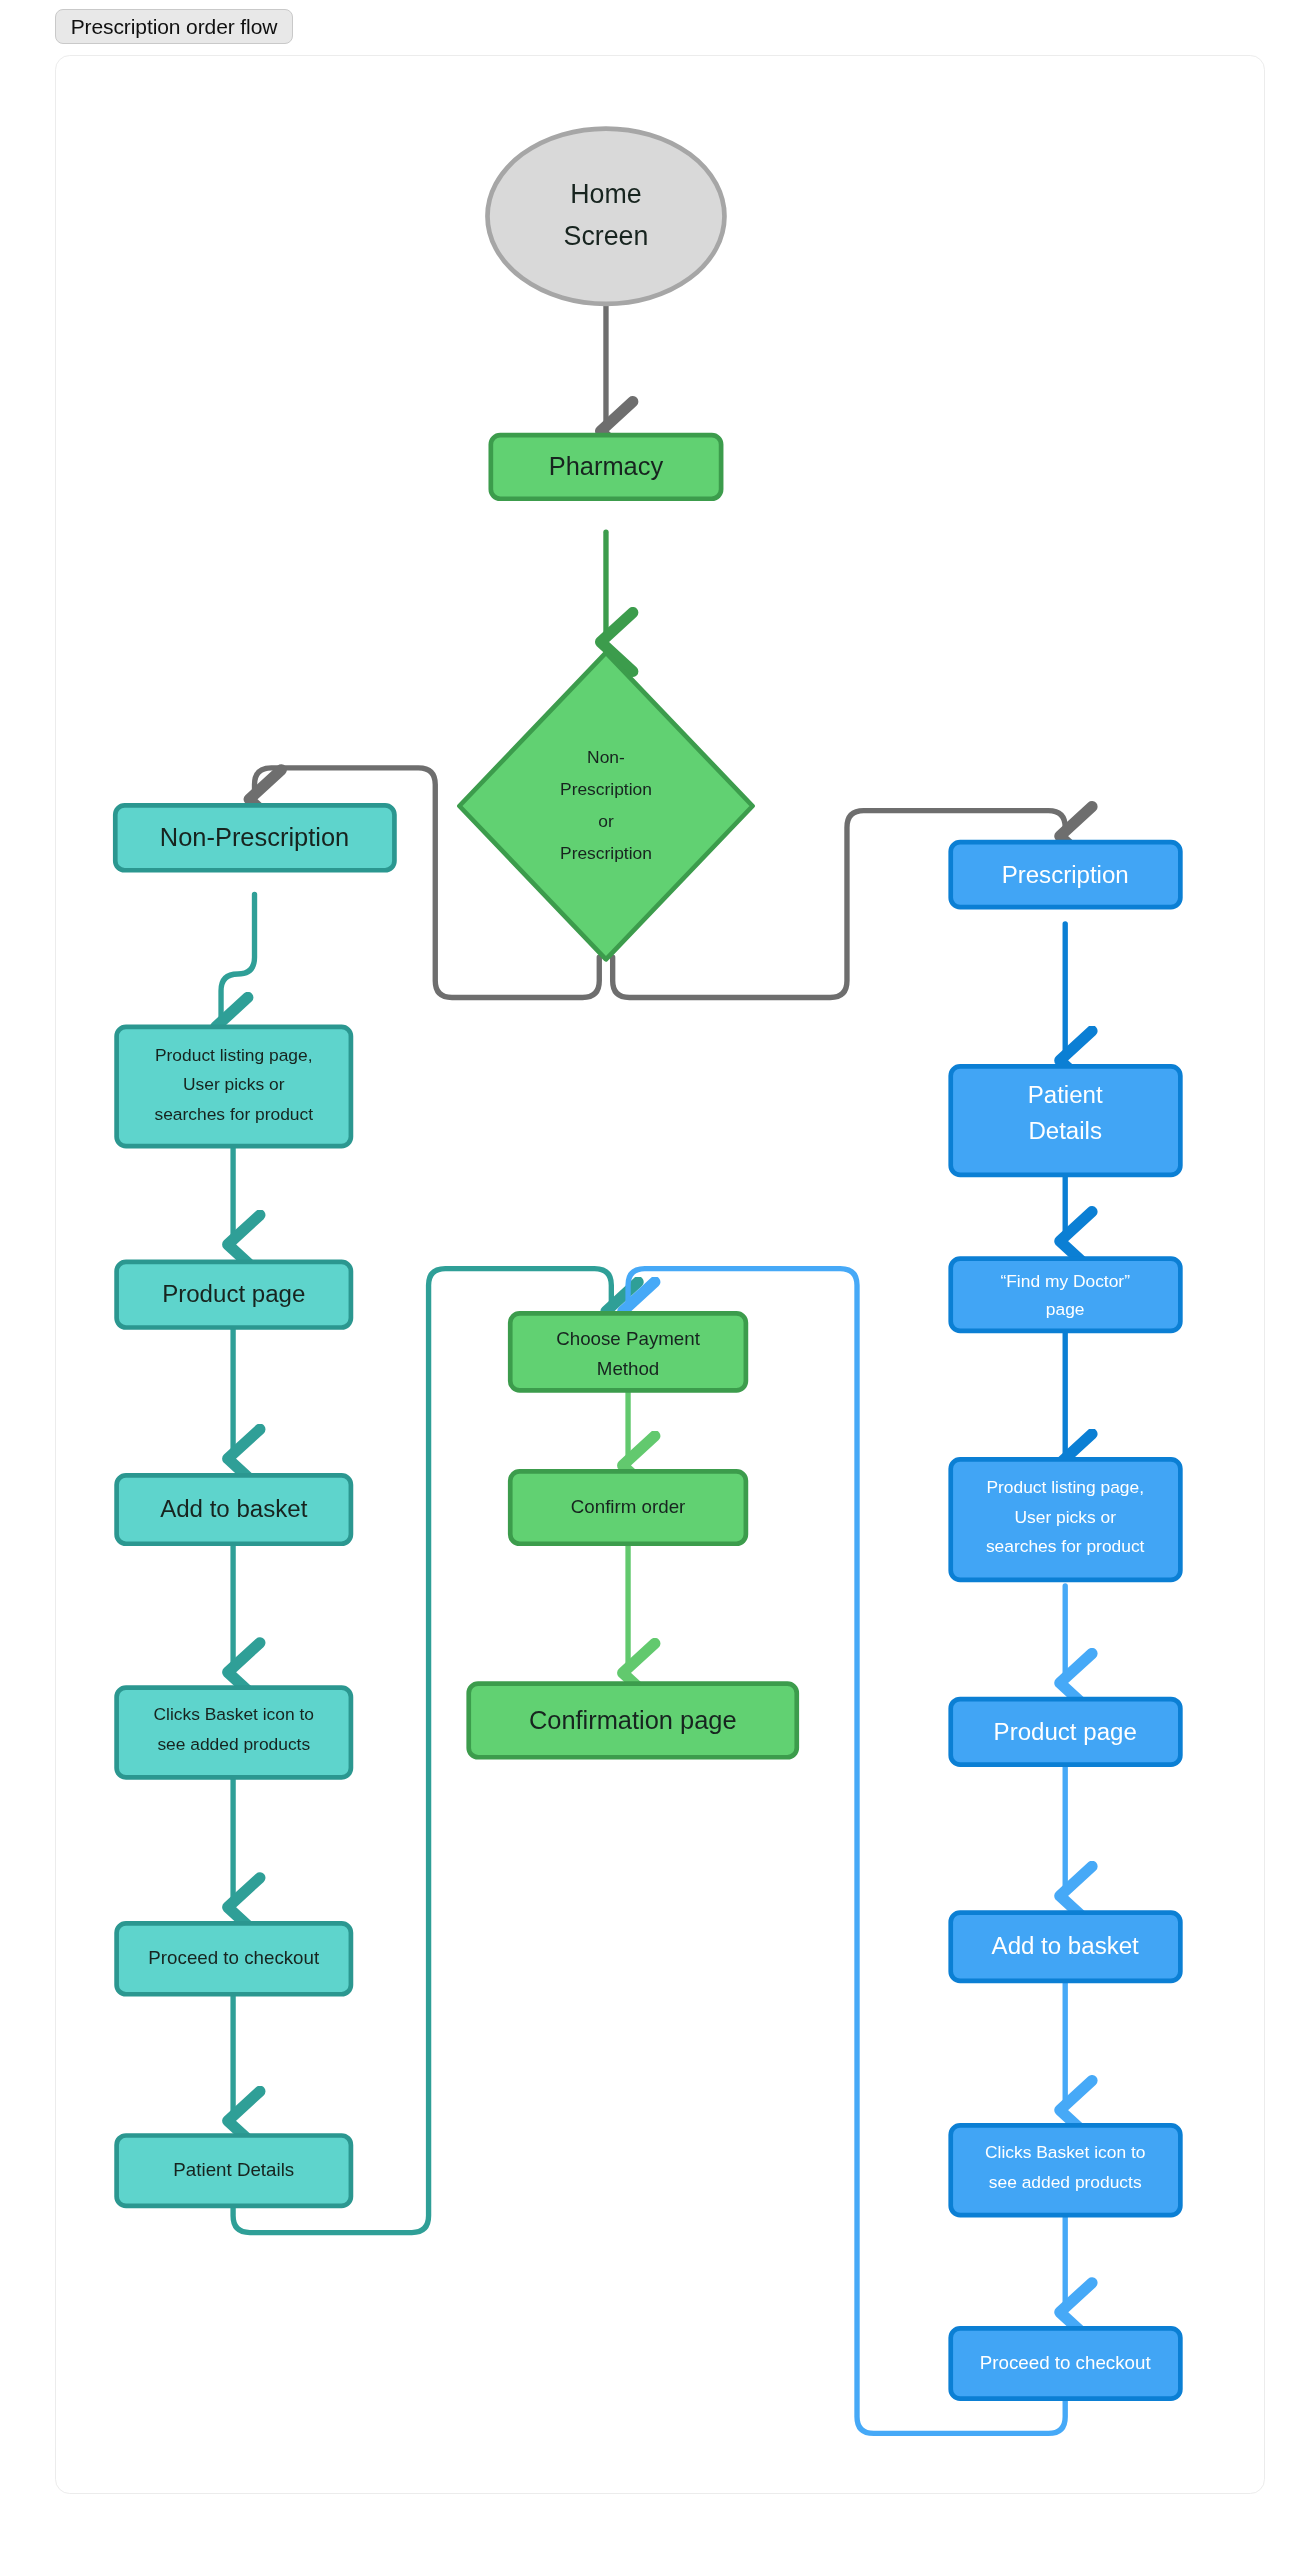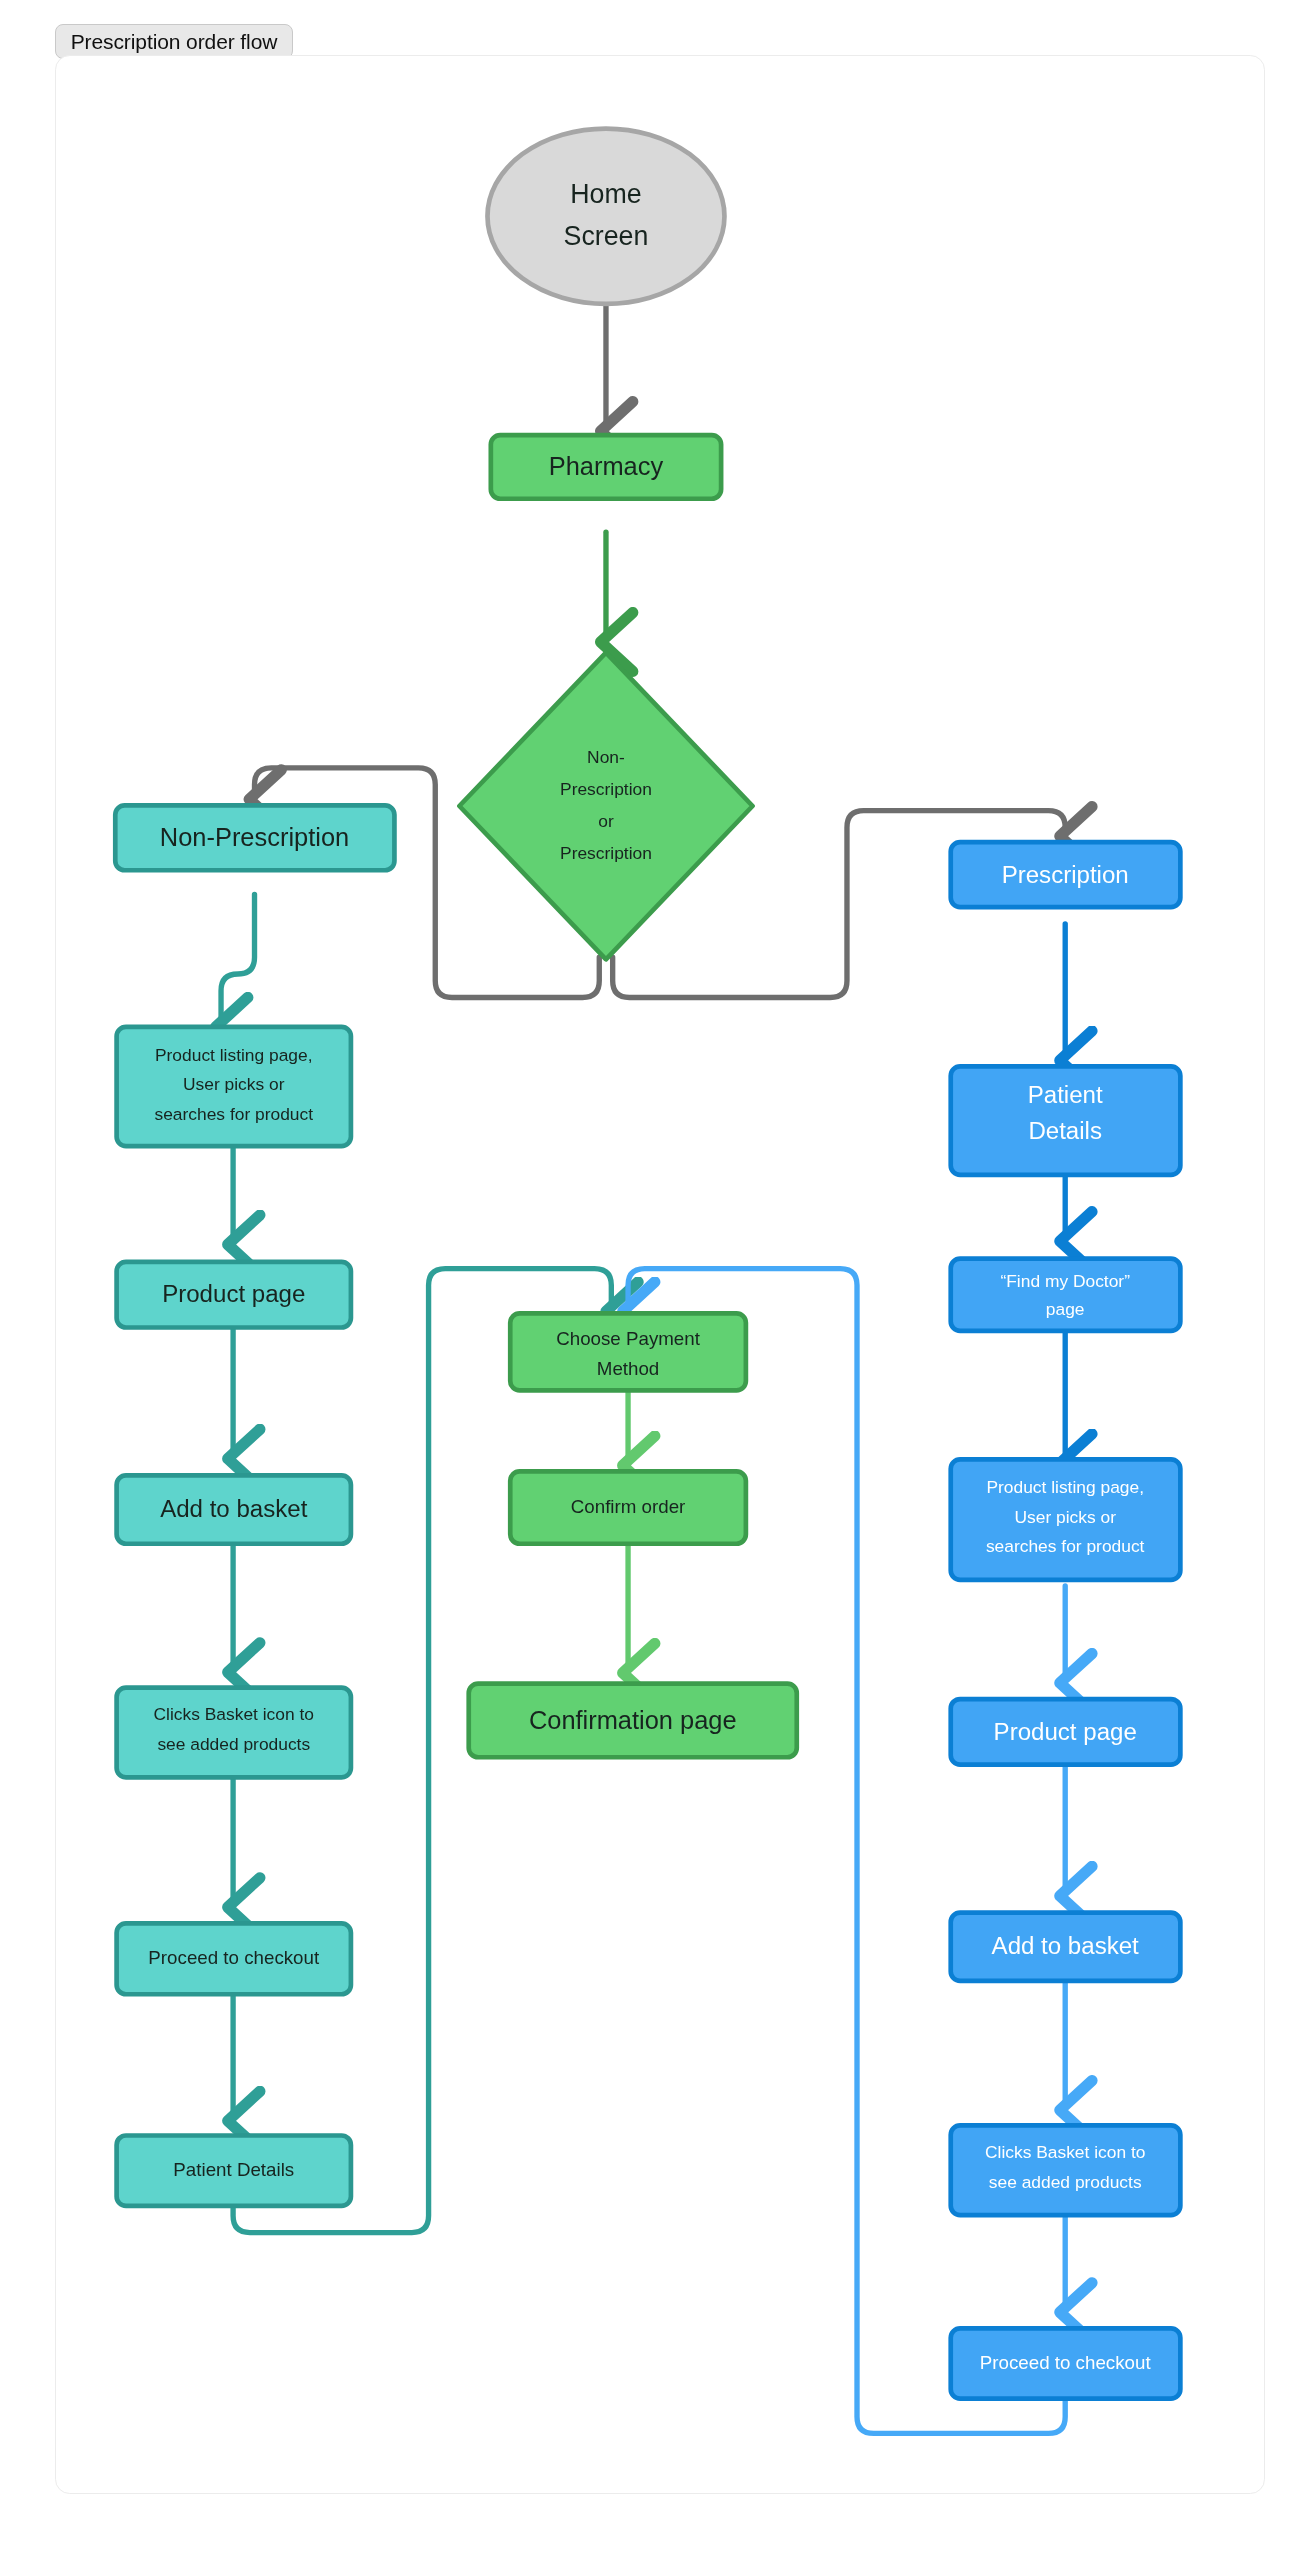--- a/index.html
+++ b/index.html
@@ -11,21 +11,21 @@
   #page {
     position: relative;
     width: 1307px;
     height: 2576px;
     background: #ffffff;
     overflow: hidden;
   }
   #title-tab {
     position: absolute;
     left: 55px;
-    top: 24px;
+    top: 9px;
     height: 35px;
     padding: 0 14.7px;
     display: flex;
     align-items: center;
     background: #e8e8e8;
     border: 1px solid #c9c9c9;
     border-radius: 8px;
     box-sizing: border-box;
   }
   #title-tab span {

